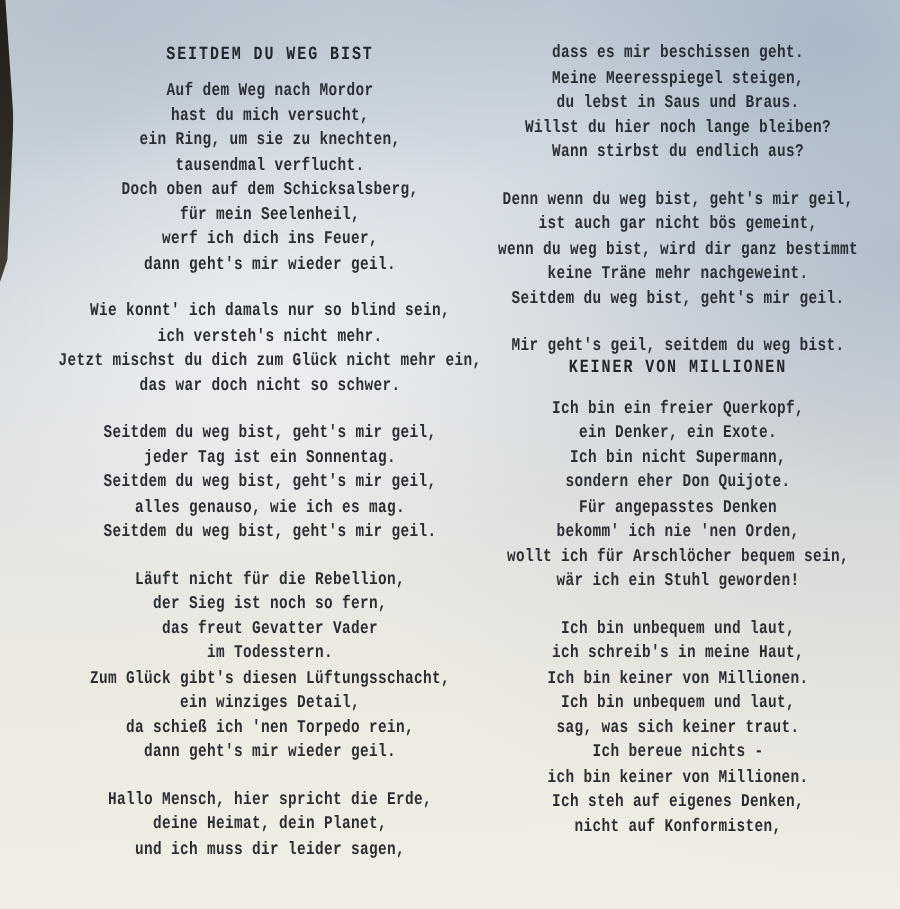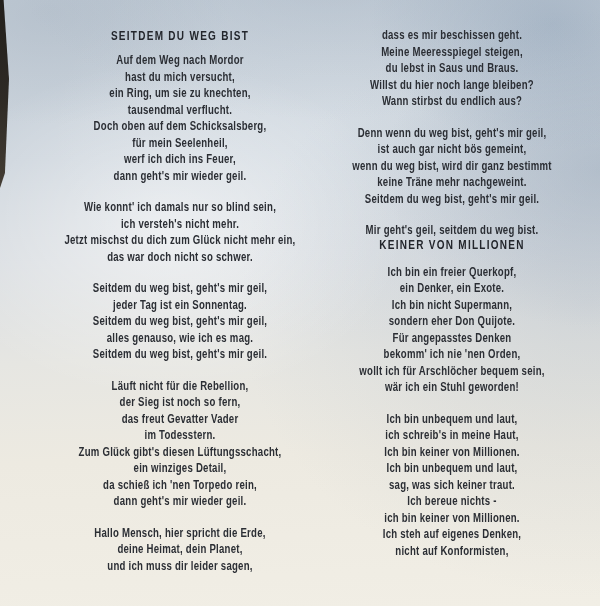--- a/index.html
+++ b/index.html
@@ -8,21 +8,21 @@
     --sky-top:#c3cdd7;
     --sky-cloud-dark:#9cadbe;
     --paper-bottom:#f1eee5;
     --edge-dark:#221d16;
   }
   html,body{margin:0;padding:0;background:#ffffff;}
   .page{
     position:relative;
     width:600px;height:606px;
     overflow:hidden;
-    font-family:Liberation Sans, sans-serif;
+    font-family:Liberation Mono, monospace;
     font-weight:700;
     color:var(--text);
     background:
       radial-gradient(260px 180px at 92% 4%,  rgba(148,166,186,0.55) 0%, rgba(148,166,186,0) 70%),
       radial-gradient(300px 220px at 100% 28%, rgba(152,168,186,0.45) 0%, rgba(152,168,186,0) 72%),
       radial-gradient(420px 200px at 55% -5%, rgba(158,172,188,0.40) 0%, rgba(158,172,188,0) 75%),
       radial-gradient(260px 160px at 8% 2%,   rgba(168,180,193,0.45) 0%, rgba(168,180,193,0) 70%),
       radial-gradient(500px 420px at 98% 50%, rgba(168,180,194,0.30) 0%, rgba(168,180,194,0) 70%),
       radial-gradient(340px 240px at 28% 38%, rgba(255,255,255,0.55) 0%, rgba(255,255,255,0) 70%),
       radial-gradient(400px 300px at 55% 22%, rgba(235,240,244,0.35) 0%, rgba(235,240,244,0) 70%),

